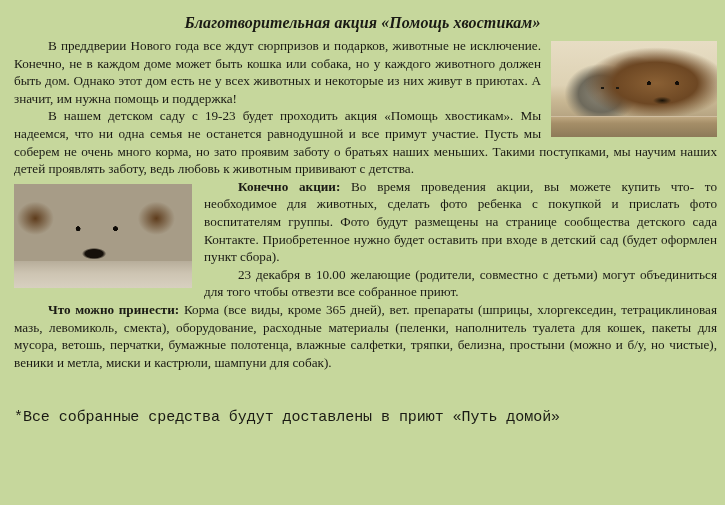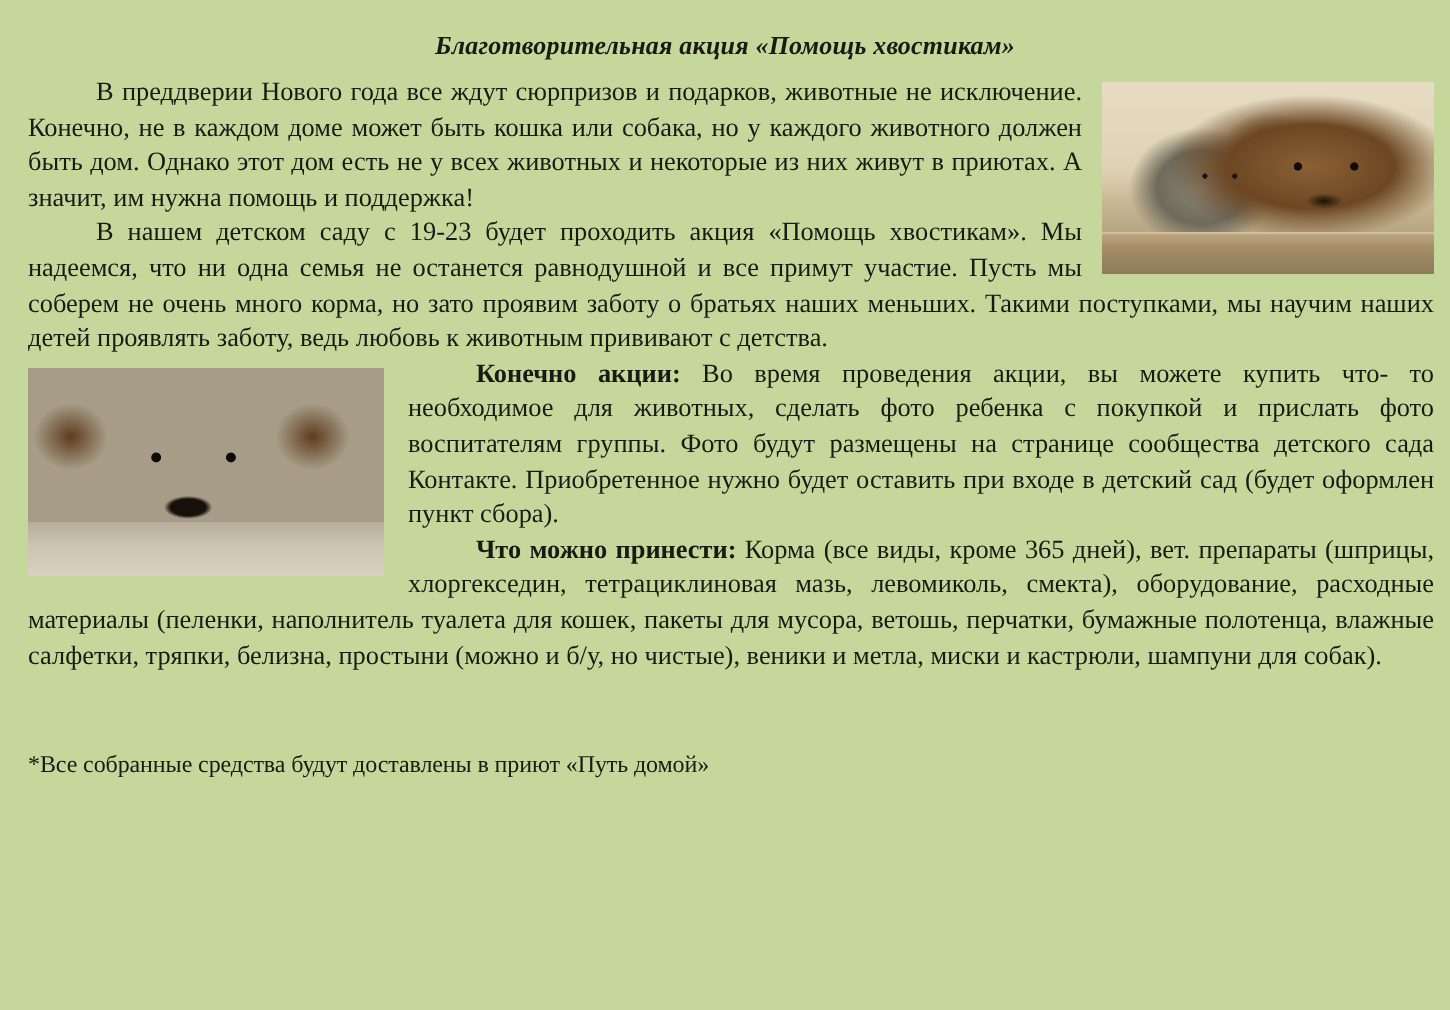--- a/index.html
+++ b/index.html
@@ -21,21 +21,21 @@
     height: 505px;
     background: #c6d79c;
     box-sizing: border-box;
     padding: 0;
   }
 
   .doc-title {
     text-align: center;
     font-weight: bold;
     font-style: italic;
-    font-size: 13px;
+    font-size: 16px;
     line-height: 20px;
     margin: 13px 10px 4px 10px;
     letter-spacing: 0.1px;
   }
 
   .body-text {
     position: relative;
     margin: 0 8px 0 14px;
     font-size: 13.2px;
     line-height: 17.6px;
@@ -54,24 +54,25 @@
     text-indent: 0 !important;
   }
 
   .lead {
     font-weight: bold;
   }
 
   .footnote {
     text-align: right;
     text-indent: 0 !important;
-    font-size: 12px;
+    font-size: 15px;
     margin-top: 38px !important;
     margin-right: 2px;
     letter-spacing: -0.05px;
+    font-family: Liberation Mono, monospace;
   }
 
   
   .photo {
     background-repeat: no-repeat;
     background-size: cover;
     background-position: center;
     overflow: hidden;
   }
 
@@ -162,19 +163,20 @@
 
     <p>В преддверии Нового года все ждут сюрпризов и подарков, животные не исключение. Конечно, не в каждом доме может  быть кошка или собака, но у каждого животного должен быть дом. Однако этот дом есть не у всех животных и некоторые из них живут в приютах. А значит, им нужна помощь и поддержка!</p>
 
     <p>В нашем детском саду с 19-23 будет проходить акция «Помощь хвостикам». Мы надеемся,  что ни одна семья не останется равнодушной и все примут участие.  Пусть мы соберем не очень много корма, но зато проявим заботу о братьях наших меньших. Такими поступками, мы научим наших детей проявлять заботу, ведь любовь к животным  прививают с детства.</p>
 
 
     <div class="photo photo-puppy img-puppy" title="Рыжий щенок лежит на земле"></div>
 
     <p><span class="lead">Конечно акции:</span><span> Во время проведения акции, вы можете купить что- то необходимое для животных, сделать фото ребенка с покупкой и прислать фото воспитателям группы. Фото будут размещены на странице сообщества детского сада Контакте. Приобретенное нужно будет оставить при входе в детский сад (будет оформлен пункт сбора).</span></p>
 
+    <p>23 декабря в 10.00 желающие (родители, совместно с детьми) могут объединиться для того чтобы отвезти все собранное приют.</p>
 
     <p><span class="lead">Что можно принести:</span><span> Корма (все виды, кроме 365 дней), вет. препараты (шприцы, хлоргекседин, тетрациклиновая мазь, левомиколь, смекта), оборудование, расходные материалы (пеленки, наполнитель туалета для кошек, пакеты для мусора, ветошь, перчатки, бумажные полотенца, влажные салфетки, тряпки, белизна, простыни (можно и б/у, но чистые), веники и метла, миски и кастрюли, шампуни для собак).</span></p>
 
     <p class="footnote p-noindent">*Все собранные средства будут доставлены в приют «Путь домой»</p>
 
   </div>
 </div>
 
 </body></html>

